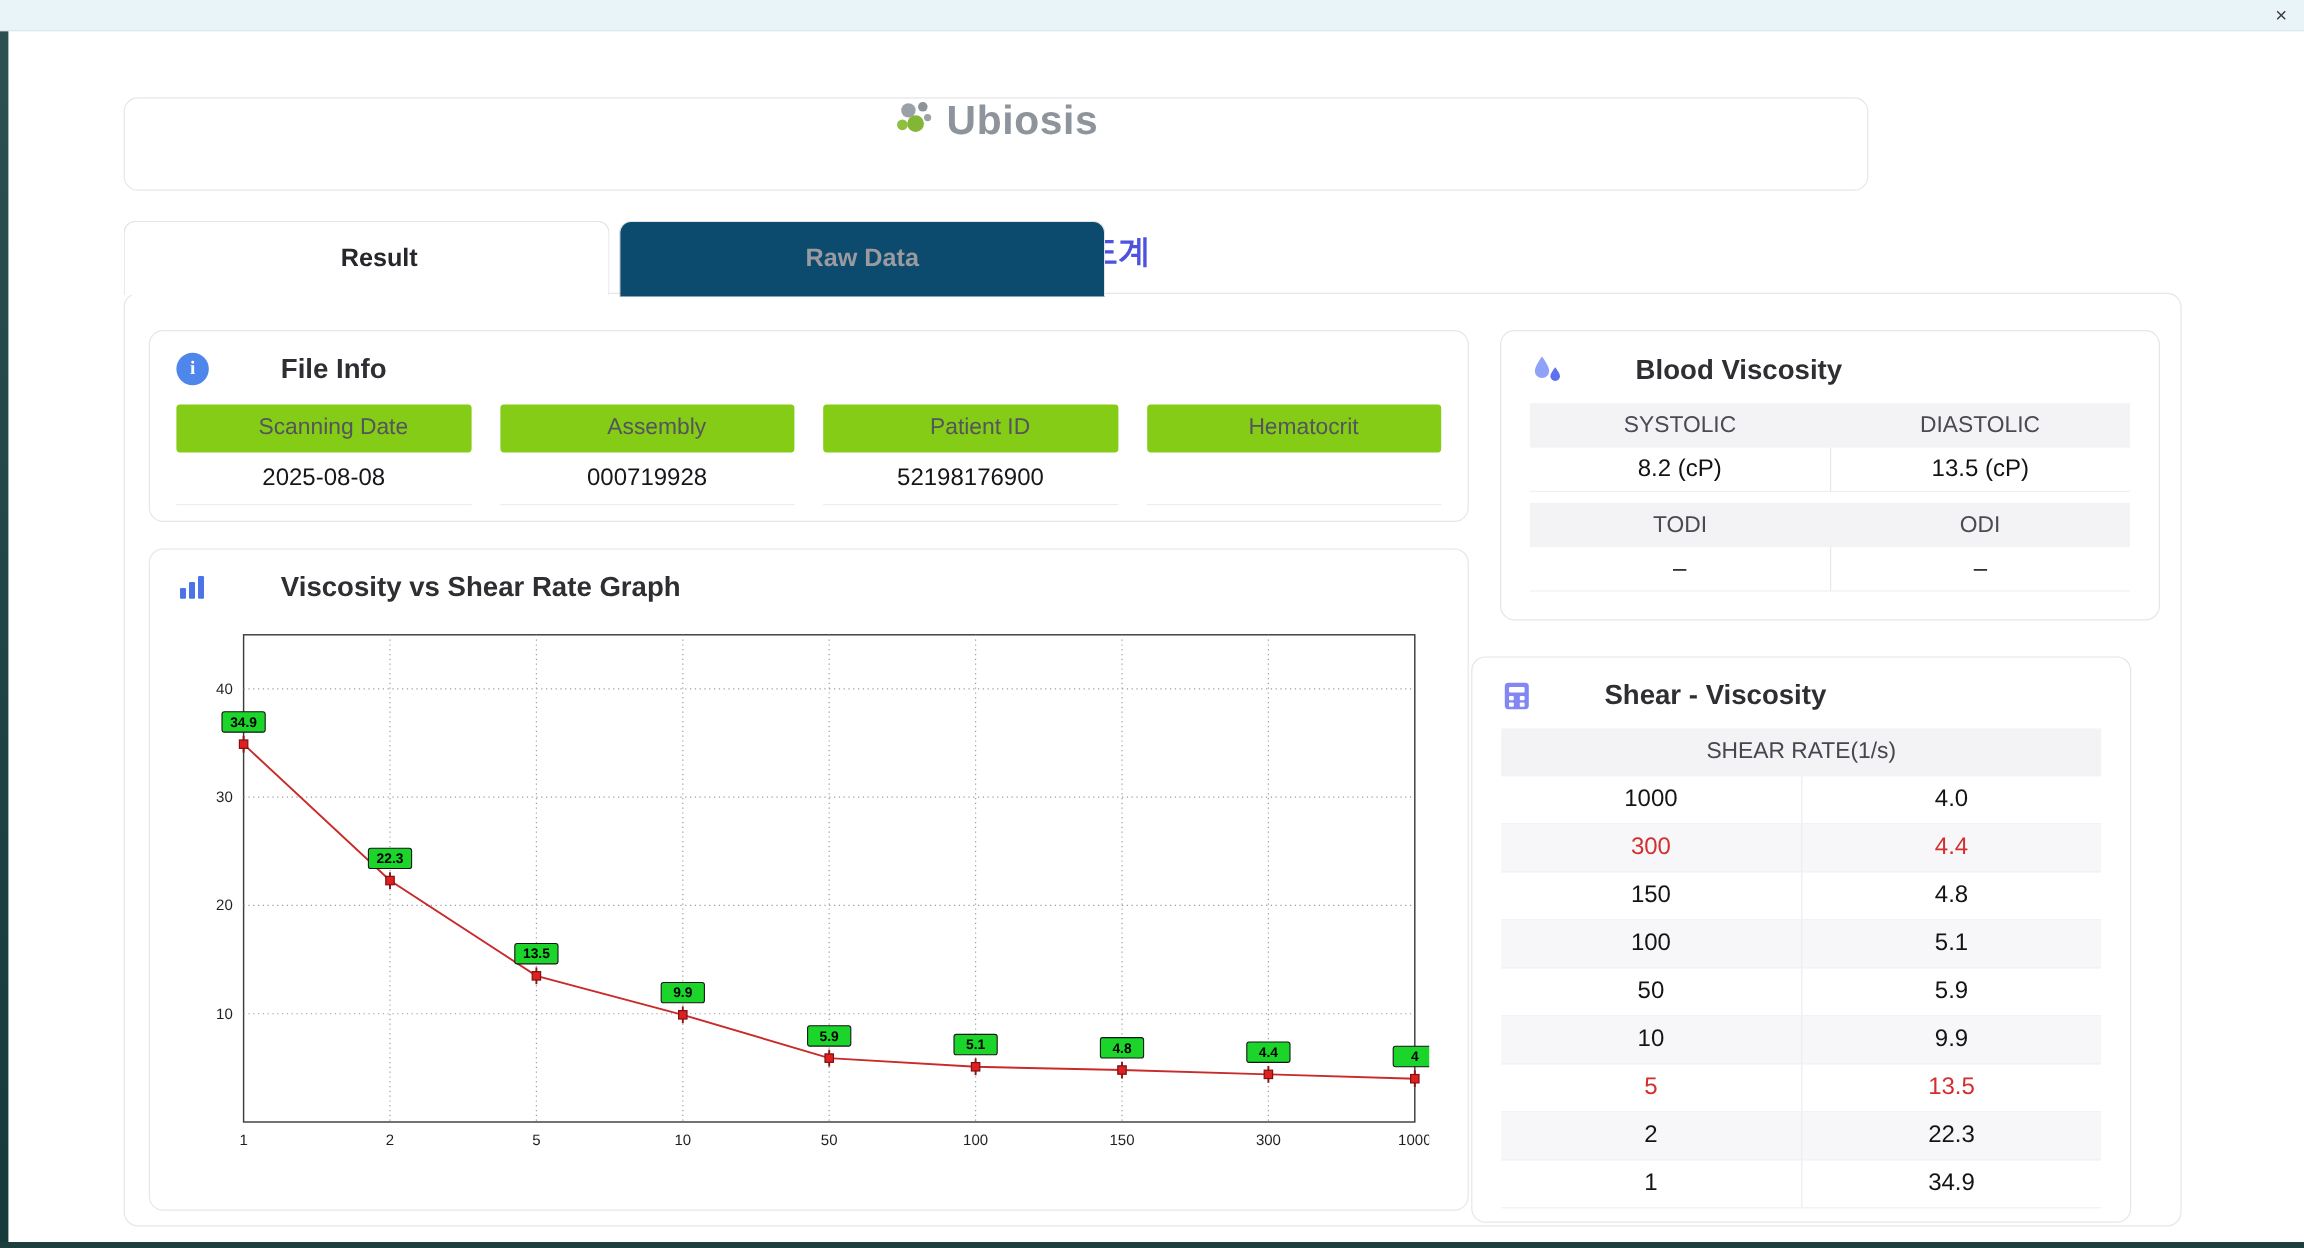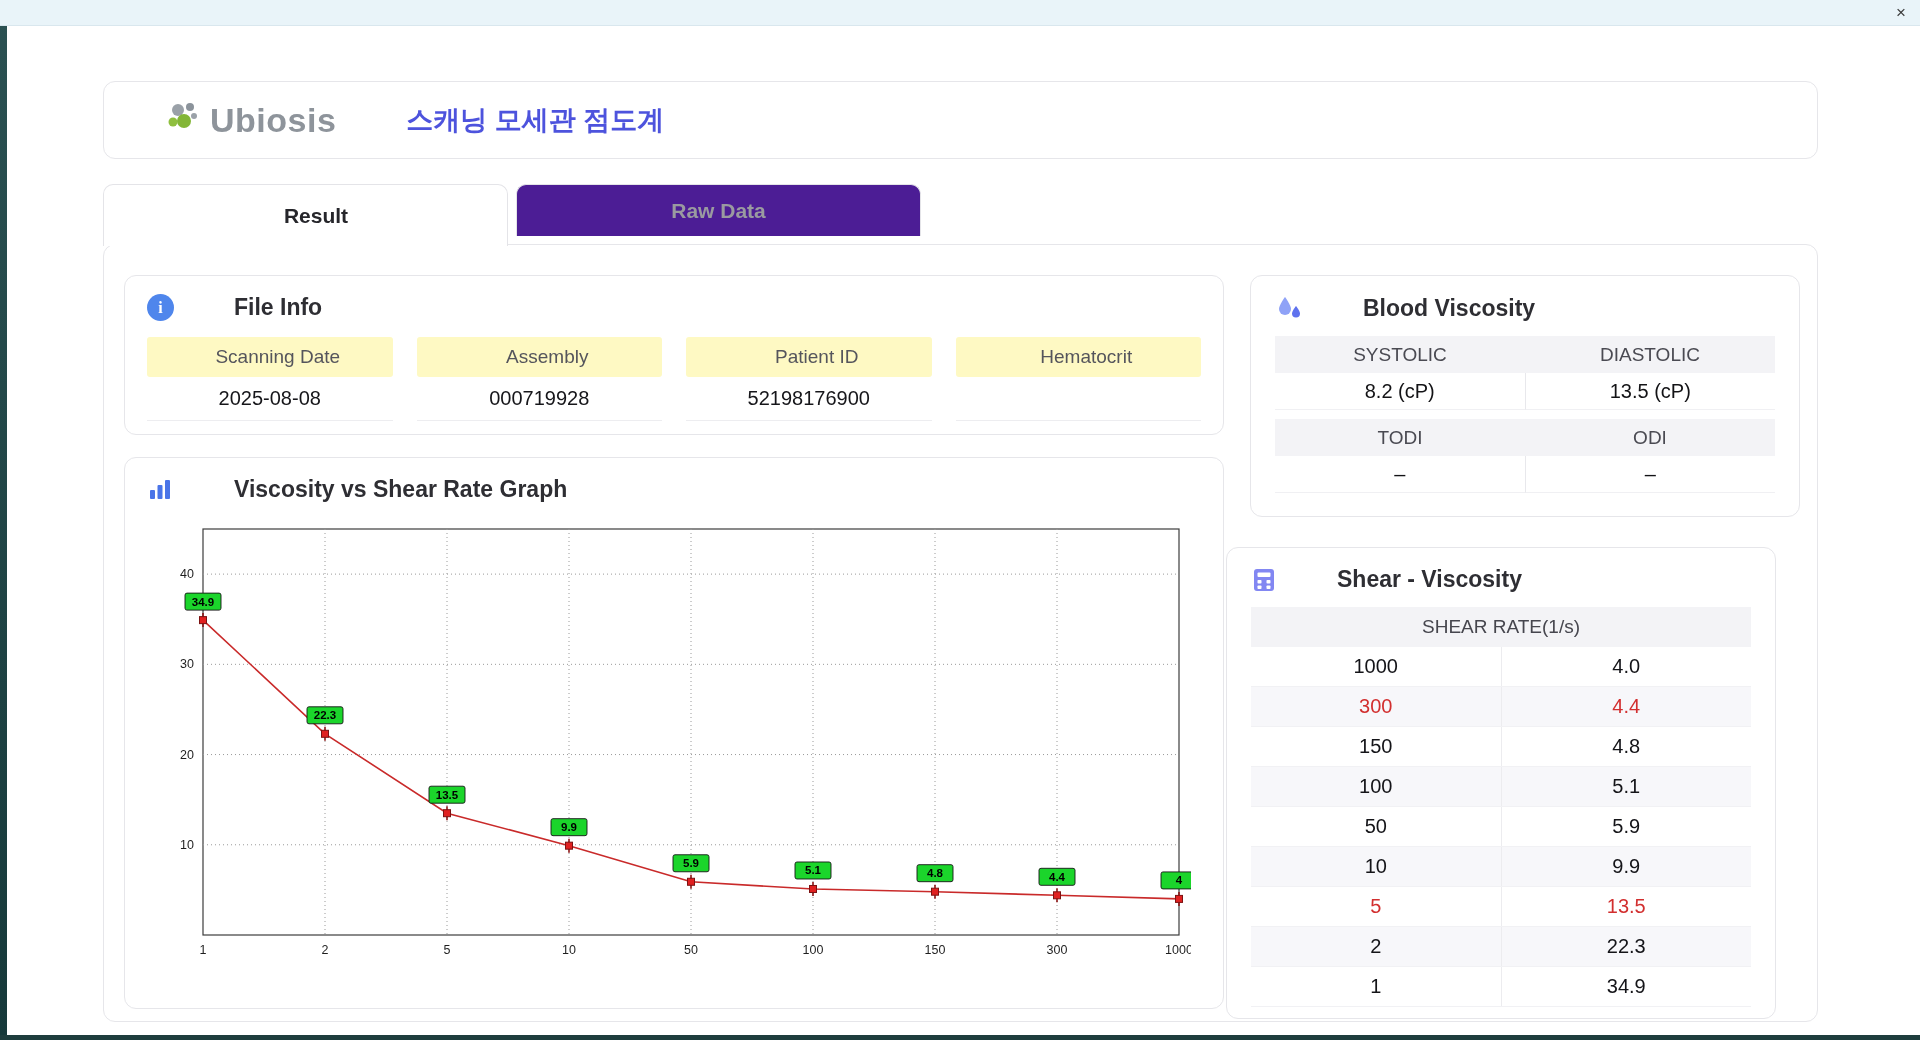--- a/index.html
+++ b/index.html
@@ -7,40 +7,40 @@
   body { font-family:"Liberation Sans", sans-serif; background:#ffffff; }
   .screen { position:relative; width:1920px; height:1040px; background:#ffffff; }
 
   .top-bar { position:absolute; top:0; left:0; right:0; height:26px; background:#e9f4f9; border-bottom:1px solid #d9e7ee; z-index:5; }
   .close { position:absolute; right:14px; top:2px; font-size:17px; color:#3c3c3c; cursor:pointer; line-height:22px; }
   .left-strip { position:absolute; left:0; top:0; bottom:0; width:7px; background:linear-gradient(#2b5152,#16393a); z-index:4; }
   .bottom-strip { position:absolute; left:0; right:0; bottom:0; height:5px; background:#1e3d3d; z-index:4; }
 
   .card { background:#fff; border:1px solid #e6e6ea; border-radius:12px; }
 
-  .header-card { position:absolute; left:103px; top:81px; width:1715px; height:78px; display:flex; align-items:center; padding:0 62px; gap:70px; }
+  .header-card { position:absolute; left:103px; top:81px; width:1454px; height:78px; display:flex; align-items:center; padding:0 62px; gap:70px;flex-direction:column; }
   .logo { display:flex; align-items:center; gap:8px; }
   .logo-text { font-size:34px; font-weight:600; color:#8e949b; letter-spacing:.5px; }
   .app-title { font-size:27px; font-weight:700; color:#4d53dd; }
 
   .tabs { position:absolute; left:103px; top:184px; display:flex; gap:8px; z-index:2; }
-  .tab { width:405px; height:52px; display:flex; align-items:center; justify-content:center; font-size:21px; font-weight:700; border:1px solid #e4e4e8; border-bottom:none; border-radius:10px 10px 0 0; background:#4c1d95; color:#9a9aa0; cursor:pointer; }
+  .tab { width:405px; height:63px; display:flex; align-items:center; justify-content:center; font-size:21px; font-weight:700; border:1px solid #e4e4e8; border-bottom:none; border-radius:10px 10px 0 0; background:#0c4a6e; color:#9a9aa0; cursor:pointer; }
   .tab.active { background:#fff; color:#26262b; height:62px;padding-left:21px; }
 
   .content-card { position:absolute; left:103px; top:244px; width:1715px; height:778px; z-index:1; }
 
   .inner { position:absolute; }
   .section-head { display:flex; align-items:center; gap:12px; }
   .section-title { font-size:23px; font-weight:700; color:#2e2e33;margin-left:48px; }
   .icon-badge { width:27px; height:27px; border-radius:50%; background:#4f86ec; color:#fff; font-size:16px; font-weight:700; display:flex; align-items:center; justify-content:center; font-family:"Liberation Serif", serif; }
 
   .file-info-card { left:20px; top:30px; width:1100px; height:160px; padding:18px 22px; }
   .fields { display:flex; gap:24px; margin-top:16px; }
   .field { flex:1; }
-  .field-label { height:40px; background:#fef9c3; display:flex; align-items:center; justify-content:center; font-size:19px; color:#55555c; border-radius:3px;padding-left:16px; }
+  .field-label { height:40px; background:#84cc16; display:flex; align-items:center; justify-content:center; font-size:19px; color:#55555c; border-radius:3px;padding-left:16px; }
   .field-value { height:44px; display:flex; align-items:center; justify-content:center; font-size:20px; color:#16161a; border-bottom:1px solid #ededf0; }
 
   .graph-card { left:20px; top:212px; width:1100px; height:552px; padding:18px 22px; }
   .chart-wrap { margin:12px 0 0 14px; }
 
   .blood-card { left:1146px; top:30px; width:550px; height:242px; padding:18px 24px; }
   .bv-grid { margin-top:14px; }
   .bv-pair + .bv-pair { margin-top:9px; }
   .bv-row { display:flex; }
   .bv-cell { flex:1; height:37px; display:flex; align-items:center; justify-content:center; font-size:19px; }

